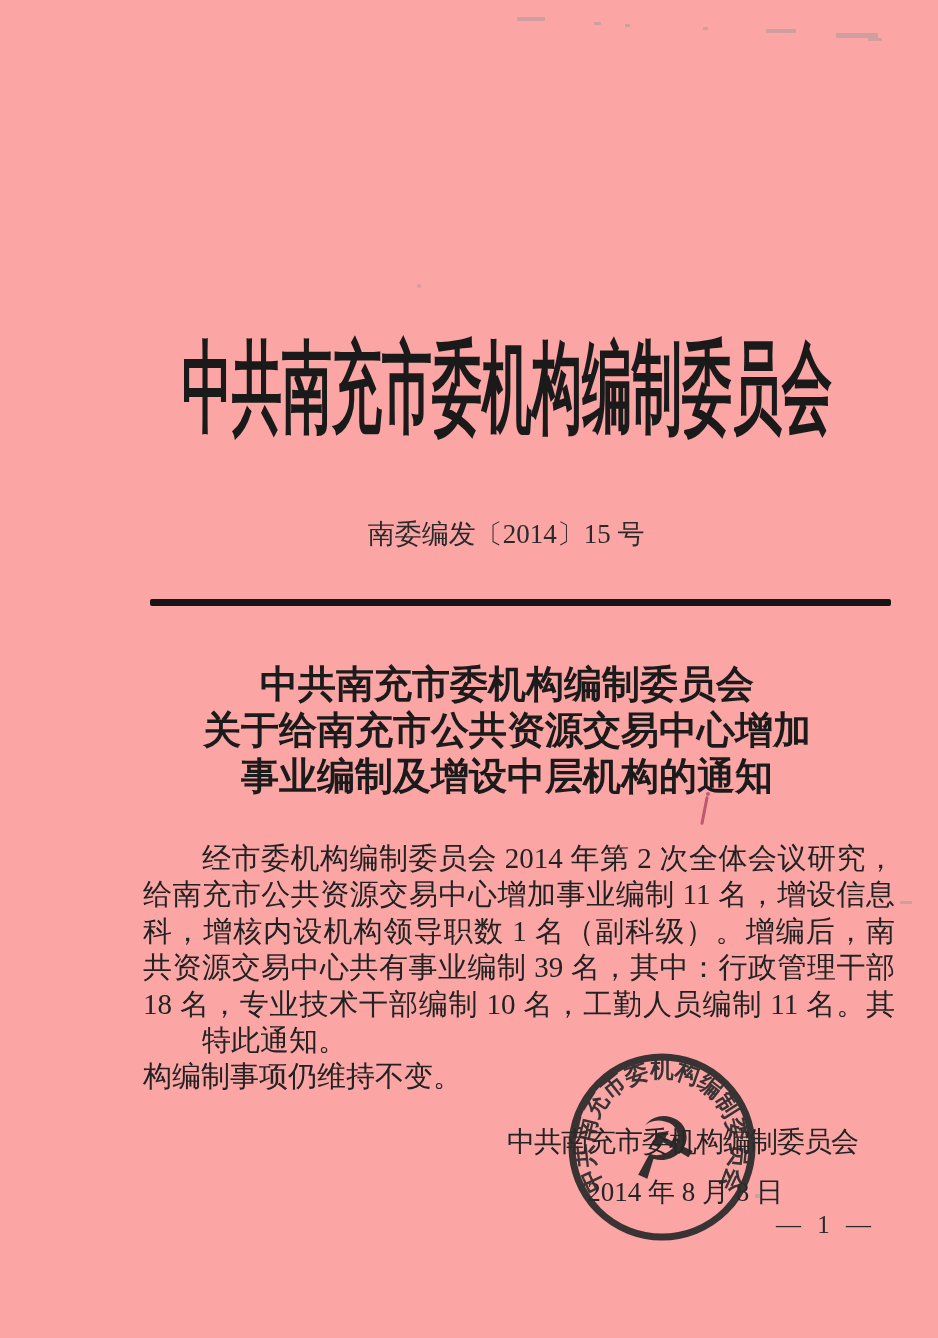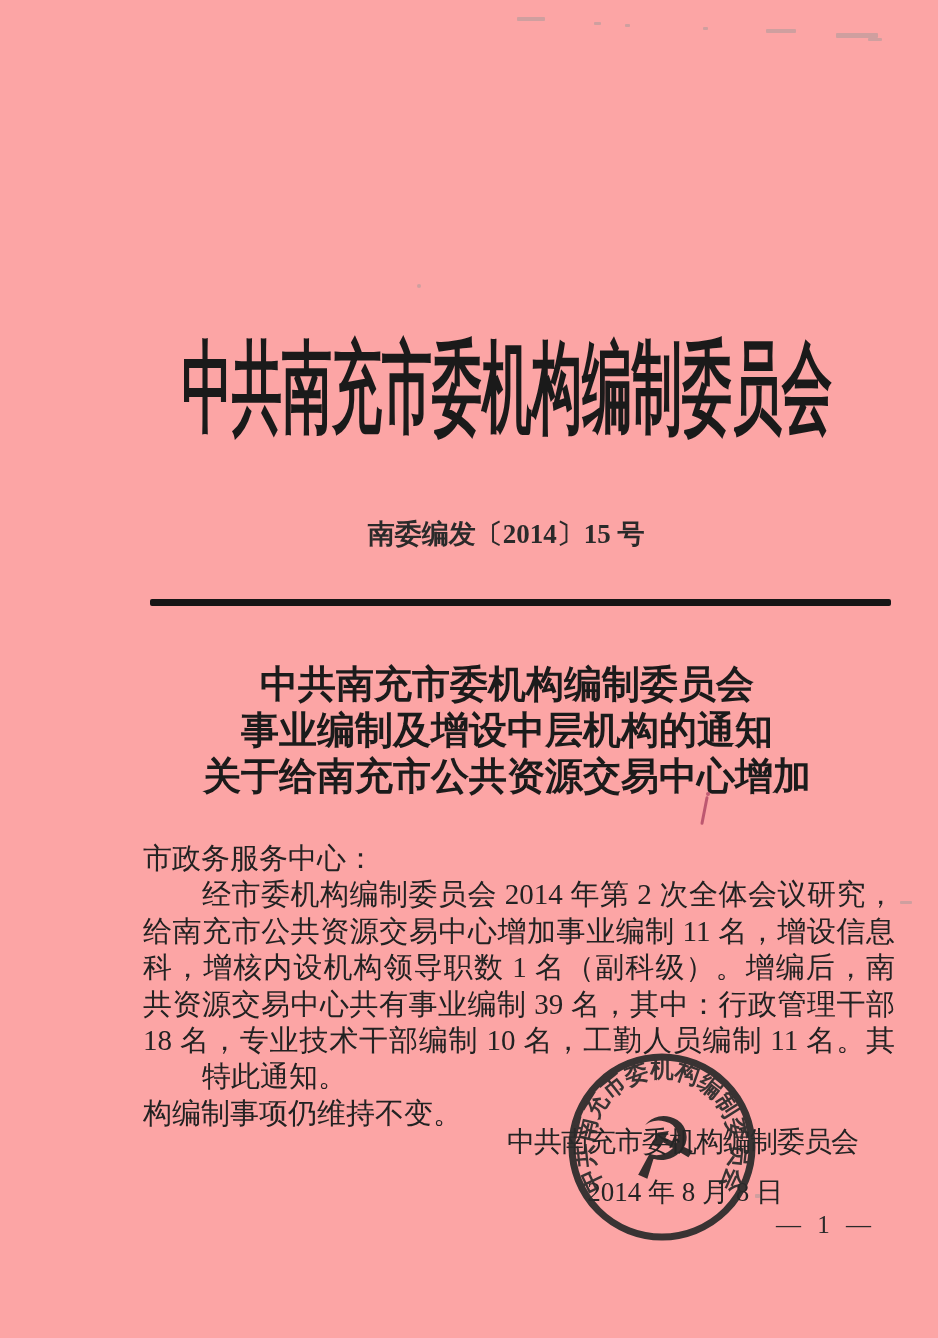--- a/index.html
+++ b/index.html
@@ -27,21 +27,20 @@
   }
 
   .doc-number {
     position: absolute;
     top: 516px;
     left: 506px;
     transform: translateX(-50%);
     white-space: nowrap;
     font-size: 27px;
     color: #2a2a2a;
-    font-weight: bold;
   }
 
   .divider {
     position: absolute;
     top: 599px;
     left: 150px;
     width: 741px;
     height: 7px;
     background: #161616;
     border-radius: 2px;
@@ -153,29 +152,28 @@
   <div class="speck" style="left:755px;top:1194px;width:5px;height:4px"></div>
 
   <div class="issuer">中共南充市委机构编制委员会</div>
 
   <div class="doc-number">南委编发〔2014〕15 号</div>
 
   <div class="divider"></div>
 
   <div class="doc-title">
     <div>中共南充市委机构编制委员会</div>
+    <div>关于给南充市公共资源交易中心增加</div>
     <div>事业编制及增设中层机构的通知</div>
-    <div>关于给南充市公共资源交易中心增加</div>
   </div>
 
   <div class="red-mark"></div>
   <div class="red-dot"></div>
 
   <div class="body-block">
-    <div class="line">市政务服务中心：</div>
     <div class="line fill indent">经市委机构编制委员会 2014 年第 2 次全体会议研究，同意</div>
     <div class="line fill">给南充市公共资源交易中心增加事业编制 11 名，增设信息技术</div>
     <div class="line fill">科，增核内设机构领导职数 1 名（副科级）。增编后，南充市公</div>
     <div class="line fill">共资源交易中心共有事业编制 39 名，其中：行政管理干部编制</div>
     <div class="line fill">18 名，专业技术干部编制 10 名，工勤人员编制 11 名。其余机</div>
     <div class="line indent">特此通知。</div>
     <div class="line">构编制事项仍维持不变。</div>
   </div>
 
   <div class="signature">中共南充市委机构编制委员会</div>

